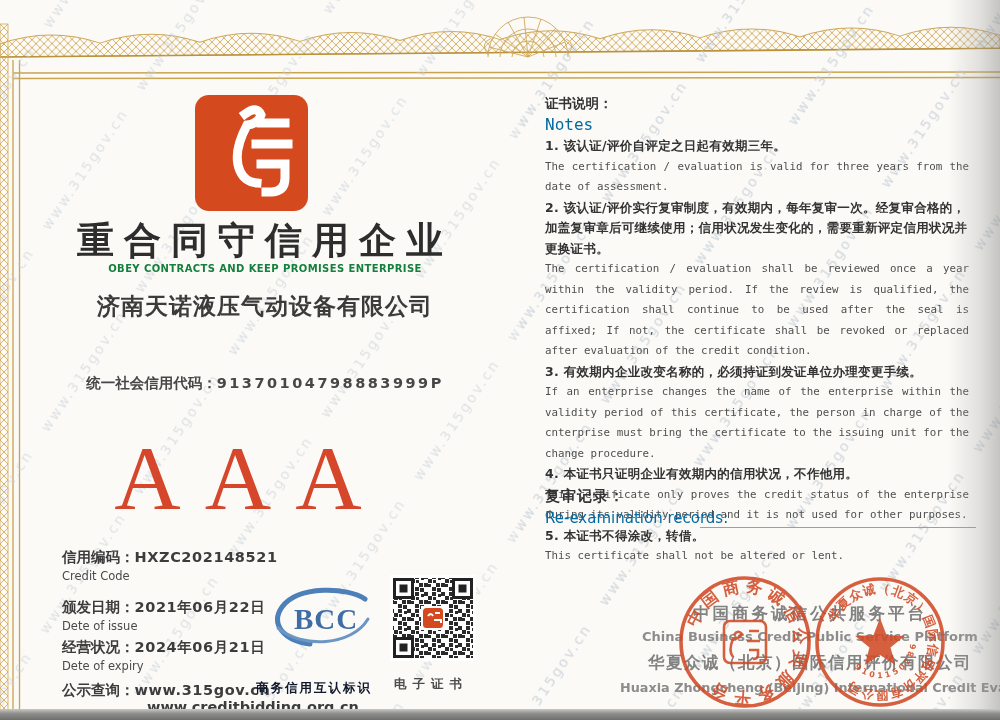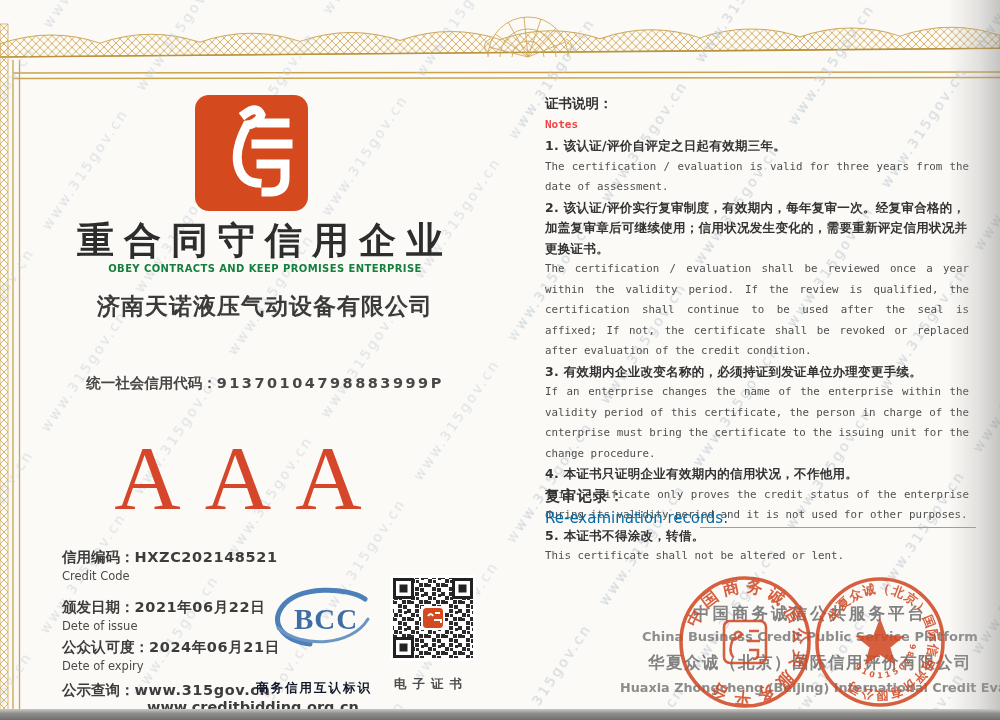--- a/index.html
+++ b/index.html
@@ -43,21 +43,21 @@
   .field-sub{left:62px;font-size:11.5px;color:#4a4a4a;font-weight:normal;}
   #query-url2{left:147px;top:699px;font-size:14.5px;font-weight:bold;color:#3c3c3c;}
   #bcc-logo{left:268px;top:586px;}
   #mutual-label{left:256px;top:680px;width:136px;text-align:left;
     font-size:12.5px;color:#0f172a;font-weight:bold;letter-spacing:2px;white-space:nowrap;}
   #qr-code{left:390px;top:575px;}
   #ecert-label{left:394px;top:676px;font-size:12.5px;color:#4c4c4c;font-weight:bold;letter-spacing:6px;white-space:nowrap;}
   
   #notes-block{left:545px;top:92px;width:424px;}
   #notes-heading-cn{font-size:13.5px;font-weight:bold;color:#333;line-height:22px;}
-  #notes-heading-en{font-size:11px;font-weight:bold;color:#ef4444;line-height:22px;
+  #notes-heading-en{font-size:16px;font-weight:normal;color:#0369a1;line-height:22px;
     font-family:"DejaVu Sans Mono",monospace;}
   .note-cn{font-size:12.5px;font-weight:bold;color:#333;line-height:20.5px;letter-spacing:.3px;}
   .note-en{font-size:10.8px;color:#4f4f4f;line-height:20.5px;
     font-family:"DejaVu Sans Mono",monospace;text-align:justify;}
   #review-cn{left:545px;top:487px;font-size:15px;font-weight:bold;color:#333;letter-spacing:1px;text-align:right;}
   #review-en{left:545px;top:509px;font-size:15px;font-weight:normal;color:#0369a1;}
   #review-line{left:700px;top:527px;width:276px;height:0;border-top:1.5px solid #9b9fa3;}
   #issuer-block{left:620px;top:602px;width:380px;text-align:center;color:#828282;}
   #platform-cn{font-size:16.5px;font-weight:bold;letter-spacing:3px;line-height:24px;white-space:nowrap;}
   #platform-en{font-size:13px;font-weight:bold;line-height:22px;color:#8c8c8c;white-space:nowrap;}
@@ -125,21 +125,21 @@
     <span>信用编码：</span><span class="fv">HXZC202148521</span>
   </div>
   <div class="abs field-sub" style="top:569px">Credit Code</div>
 
   <div class="abs field-row" style="top:598px">
     <span>颁发日期：</span><span class="fv">2021年06月22日</span>
   </div>
   <div class="abs field-sub" style="top:619px">Dete of issue</div>
 
   <div class="abs field-row" style="top:638px">
-    <span>公众认可度：</span><span class="fv">2024年06月21日</span>
+    <span>经营状况：</span><span class="fv">2024年06月21日</span>
   </div>
   <div class="abs field-sub" style="top:659px">Dete of expiry</div>
 
   <div class="abs field-row" style="top:681px">
     <span>公示查询：</span><span class="fv">www.315gov.cn</span>
   </div>
   <div id="query-url2" class="abs">www.creditbidding.org.cn</div>
 
   <svg id="bcc-logo" class="abs" width="108" height="64" viewBox="0 0 108 64" xmlns="http://www.w3.org/2000/svg">
     <path d="M97 13 C80 1 30 -1 14 21 C2 38 16 55 42 58" stroke="#4d7fb8" stroke-width="5" fill="none" stroke-linecap="round"></path>

